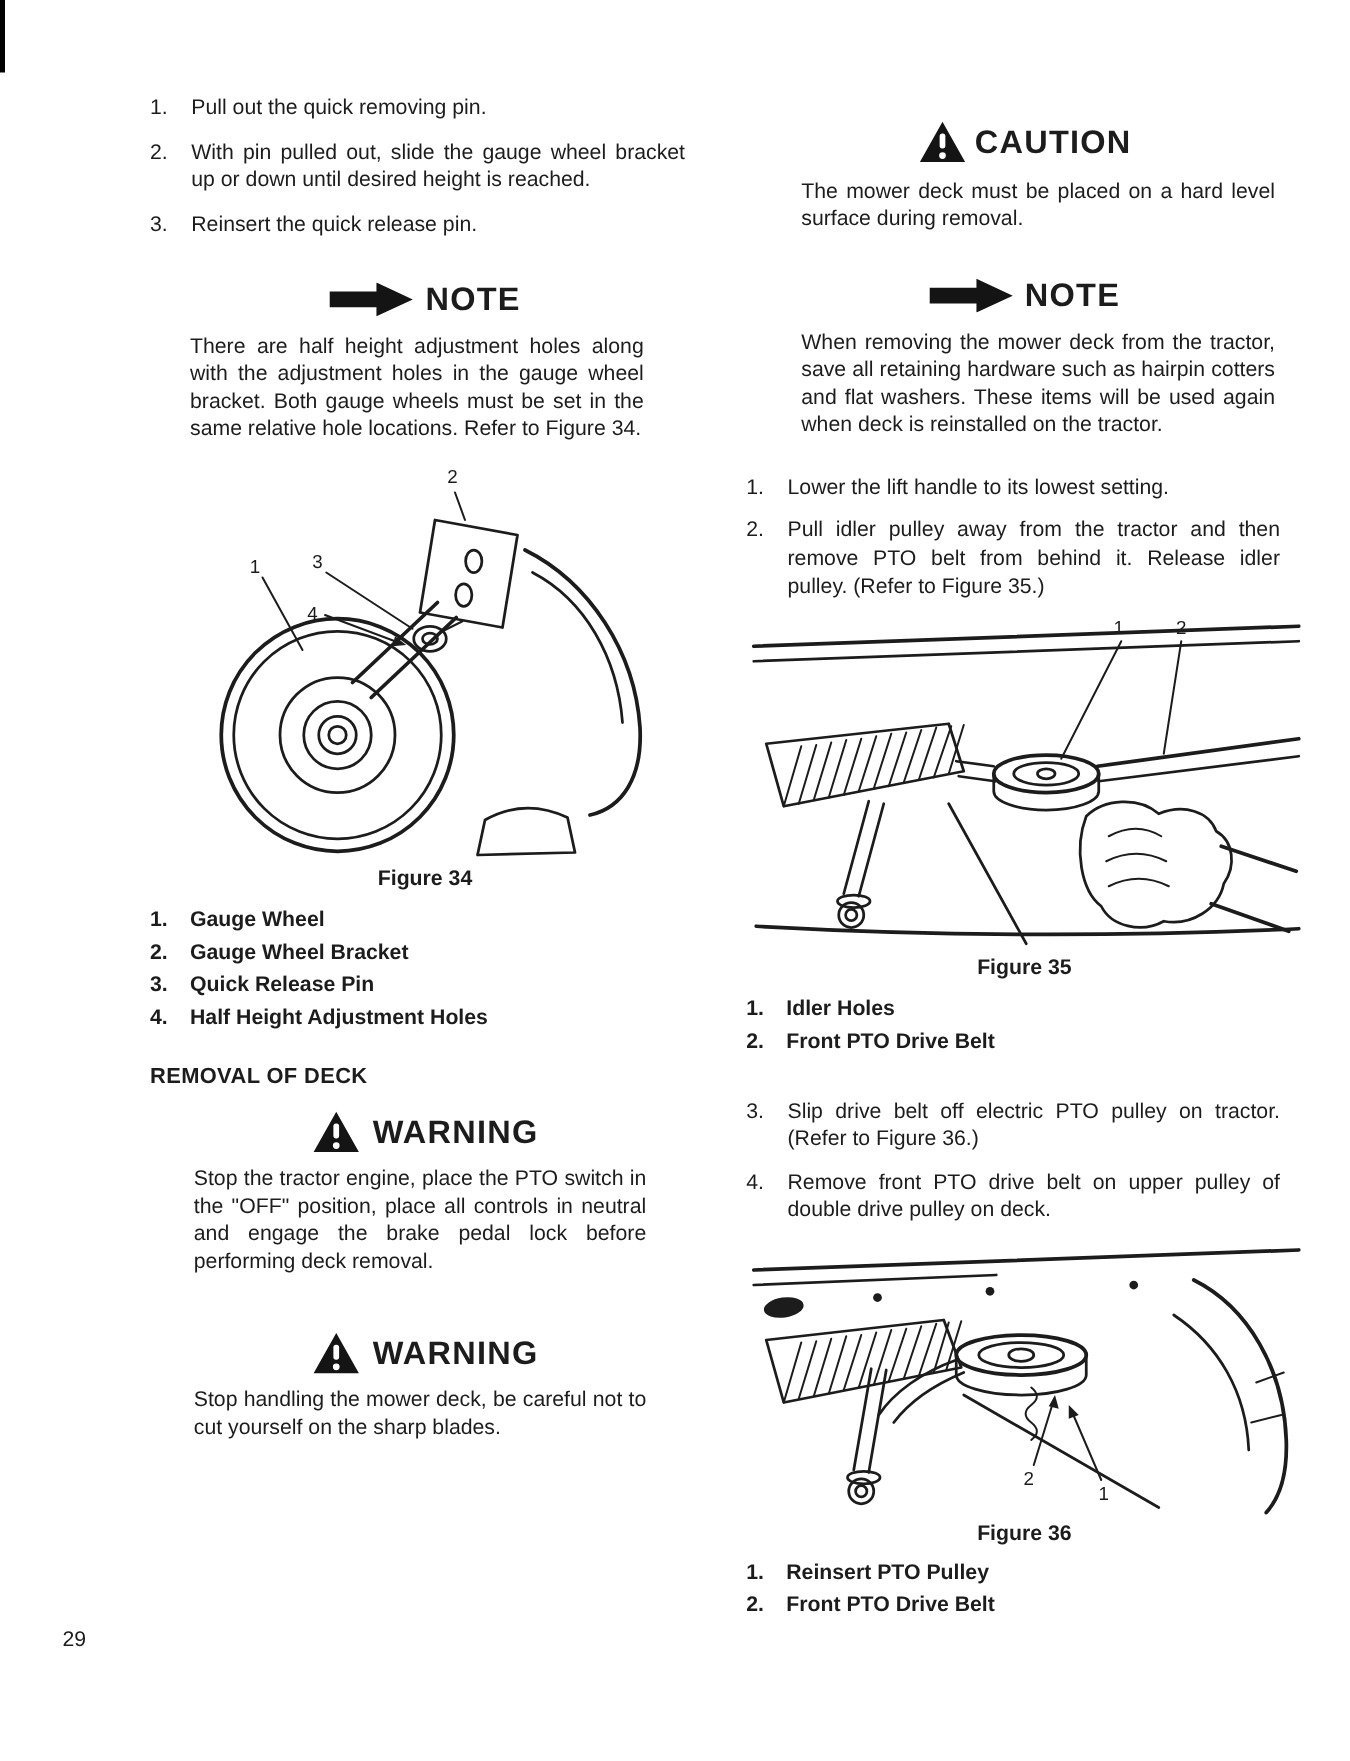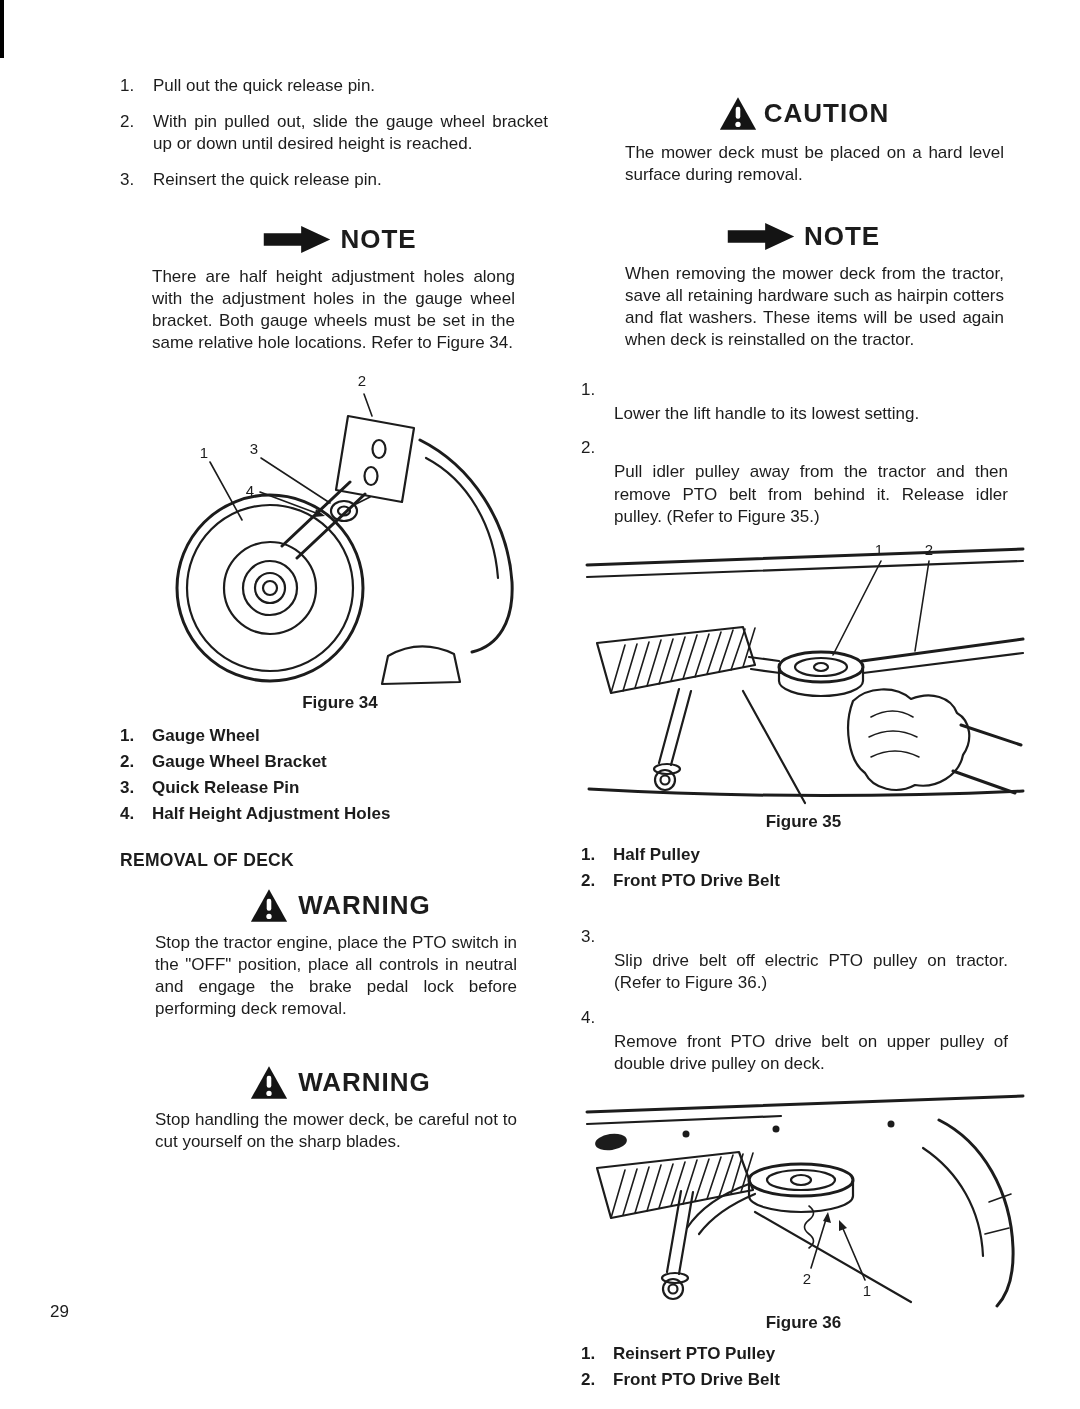--- a/index.html
+++ b/index.html
@@ -6,29 +6,29 @@
   * { margin:0; padding:0; box-sizing:border-box; }
   html,body { background:#ffffff; }
   .page {
     position:relative; width:1080px; height:1409px; background:#ffffff;
     font-family:"Liberation Sans", sans-serif; color:#1c1c1c; overflow:hidden;
   }
   .scan-mark { position:absolute; left:0; top:0; width:4px; height:58px; background:#000; }
 
   .col { position:absolute; }
   .col-left  { left:120px; top:75px;  width:440px; }
-  .col-right { left:581px; top:85px;  width:445px; }
+  .col-right { left:597px; top:85px;  width:445px; }
 
   
   .steps { list-style:none; }
   .step { display:flex; font-size:17px; line-height:22.5px; }
   .step .num { flex:none; width:33px; }
   .step .txt { flex:1; text-align:justify; }
   .col-left  .step .txt { padding-right:12px; }
-  .col-right .step .txt { padding-right:18px;margin-top:24px; }
+  .col-right .step .txt { padding-right:18px; }
   .l-steps .step { margin-bottom:13px; }
 
   
   .head { display:flex; align-items:center; justify-content:center; gap:9px;
           font-size:26px; font-weight:bold; letter-spacing:1px; line-height:1.1; }
   .icon { display:inline-block; }
   .icon svg { display:block; width:100%; height:100%; }
   .arrow-icon { width:68px; height:27px; }
   .arrow-icon polygon { fill:#141414; }
   .tri-icon { width:40px; height:37px; }
@@ -89,21 +89,21 @@
 <body>
 
 <div class="page">
   <div class="scan-mark"></div>
 
   <section class="col col-left">
 
     <ol class="steps l-steps">
       <li class="step">
         <span class="num">1.</span>
-        <span class="txt">Pull out the quick release pin.</span>
+        <span class="txt">Pull out the quick removing pin.</span>
       </li>
       <li class="step">
         <span class="num">2.</span>
         <span class="txt">With pin pulled out, slide the gauge wheel bracket up or down until desired height is reached.</span>
       </li>
       <li class="step">
         <span class="num">3.</span>
         <span class="txt">Reinsert the quick release pin.</span>
       </li>
     </ol>
@@ -282,21 +282,21 @@
         </g>
         <text x="298" y="16">1</text>
         <text x="348" y="16">2</text>
       </svg>
       <figcaption class="fig-cap">Figure 35</figcaption>
     </figure>
 
     <ul class="legend r-legend35">
       <li>
         <span class="num">1.</span>
-        <span class="txt">Half Pulley</span>
+        <span class="txt">Idler Holes</span>
       </li>
       <li>
         <span class="num">2.</span>
         <span class="txt">Front PTO Drive Belt</span>
       </li>
     </ul>
 
     <div class="step r-step3">
       <span class="num">3.</span>
       <span class="txt">Slip drive belt off electric PTO pulley on tractor. (Refer to Figure 36.)</span>

